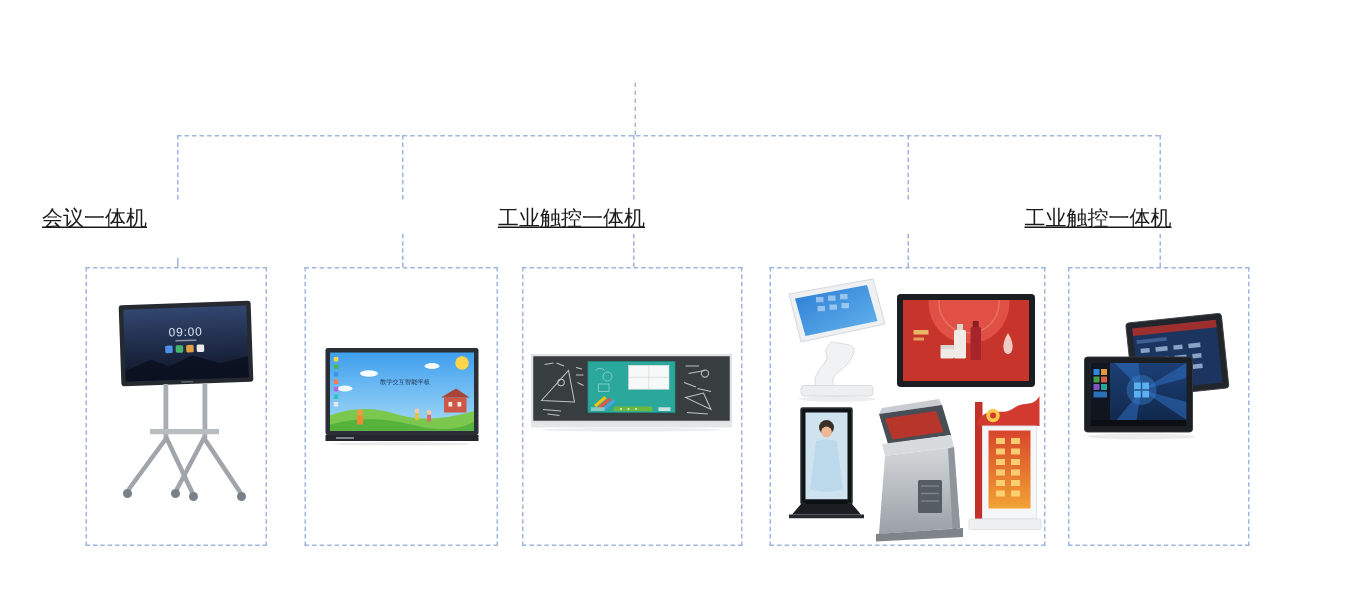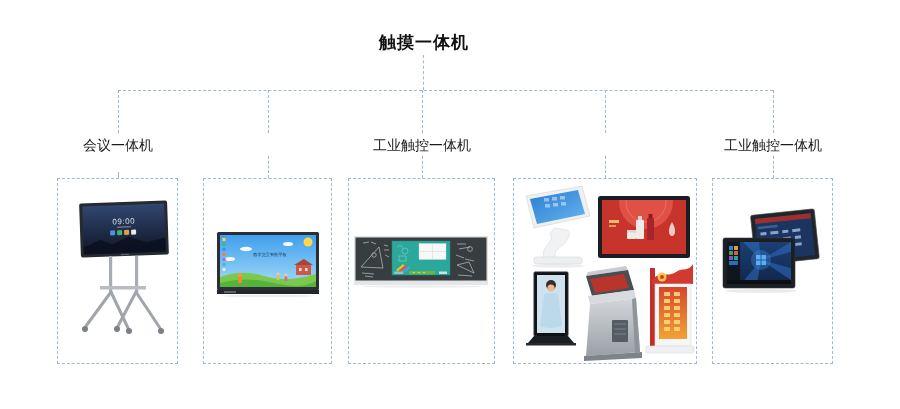--- a/index.html
+++ b/index.html
@@ -2,36 +2,35 @@
 <html><head>
 <meta charset="utf-8">
 <style>
   html,body{margin:0;padding:0;background:#fff;}
   .canvas{position:relative;width:900px;height:409px;background:#ffffff;
           font-family:"Liberation Sans",sans-serif;overflow:hidden;}
   .title{position:absolute;top:31px;left:324px;width:200px;text-align:center;
          font-size:17px;font-weight:bold;color:#111;letter-spacing:1px;}
   .dash-h{position:absolute;height:0;border-top:1px dashed #9fb6dd;}
   .dash-v{position:absolute;width:0;border-left:1px dashed #9fb6dd;}
-  .cat-label{position:absolute;top:137px;width:180px;text-align:center;
-             font-size:14px;line-height:17px;color:#1a1a1a;white-space:nowrap;}
+  .cat-label{position:absolute;top:137px;width:180px;
+             font-size:14px;line-height:17px;color:#1a1a1a;white-space:nowrap;text-decoration:underline;}
   .cat-label .sub{font-weight:bold;}
   .pbox{position:absolute;top:178px;height:186px;border:1px dashed #9fb6dd;
         box-sizing:border-box;background:#fff;}
   .pimg{position:absolute;}
   svg text{font-family:"Liberation Sans",sans-serif;}
   .clock{font-size:8px;fill:#d8e0ee;letter-spacing:.5px;}
   .cap{font-size:4.2px;fill:#1d3557;}
 </style>
 </head>
 <body>
 
 <div class="canvas">
 
-  <div class="title">触摸一体机</div>
 
   <div class="dash-v" style="left:423px;top:55px;height:35px"></div>
   <div class="dash-h" style="left:118px;top:90px;width:655px"></div>
   <div class="dash-v" style="left:118px;top:90px;height:43px"></div>
   <div class="dash-v" style="left:268px;top:90px;height:43px"></div>
   <div class="dash-v" style="left:422px;top:90px;height:43px"></div>
   <div class="dash-v" style="left:605px;top:90px;height:43px"></div>
   <div class="dash-v" style="left:773px;top:90px;height:43px"></div>
 
   <div class="cat-label" style="left:28px">

